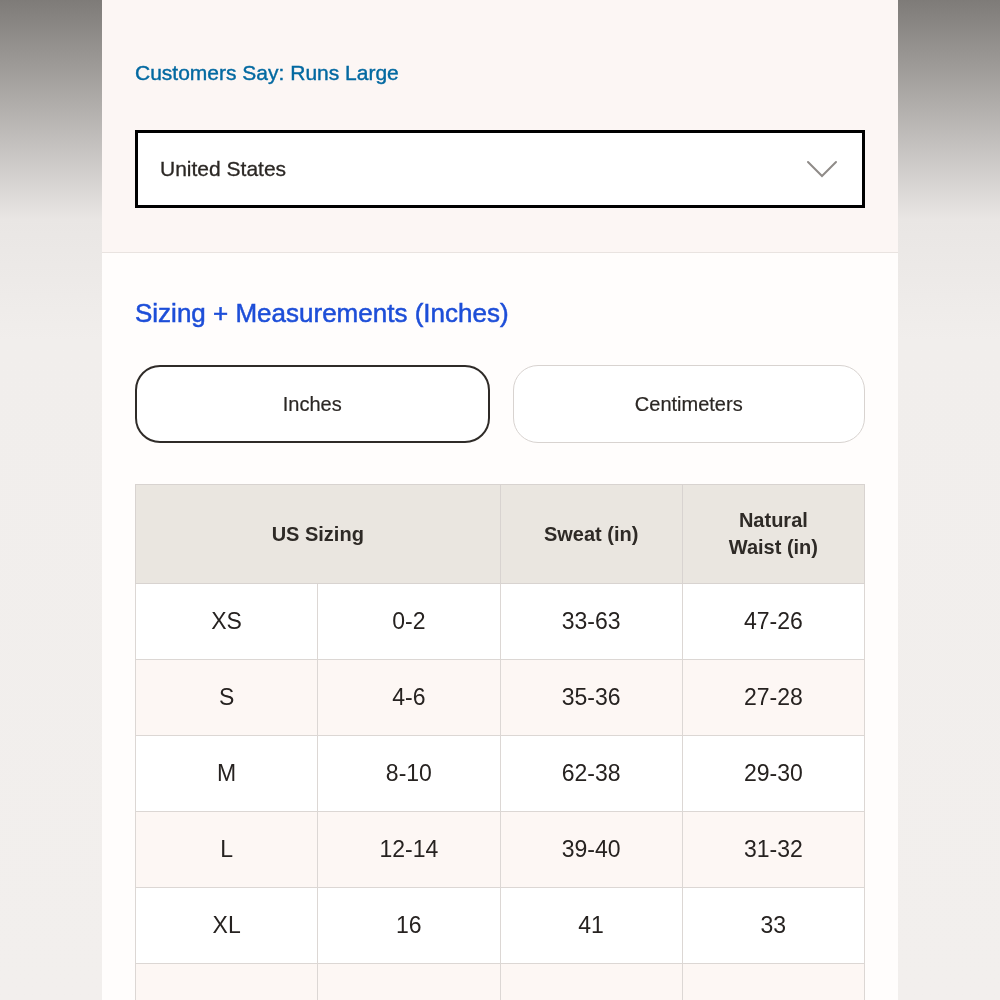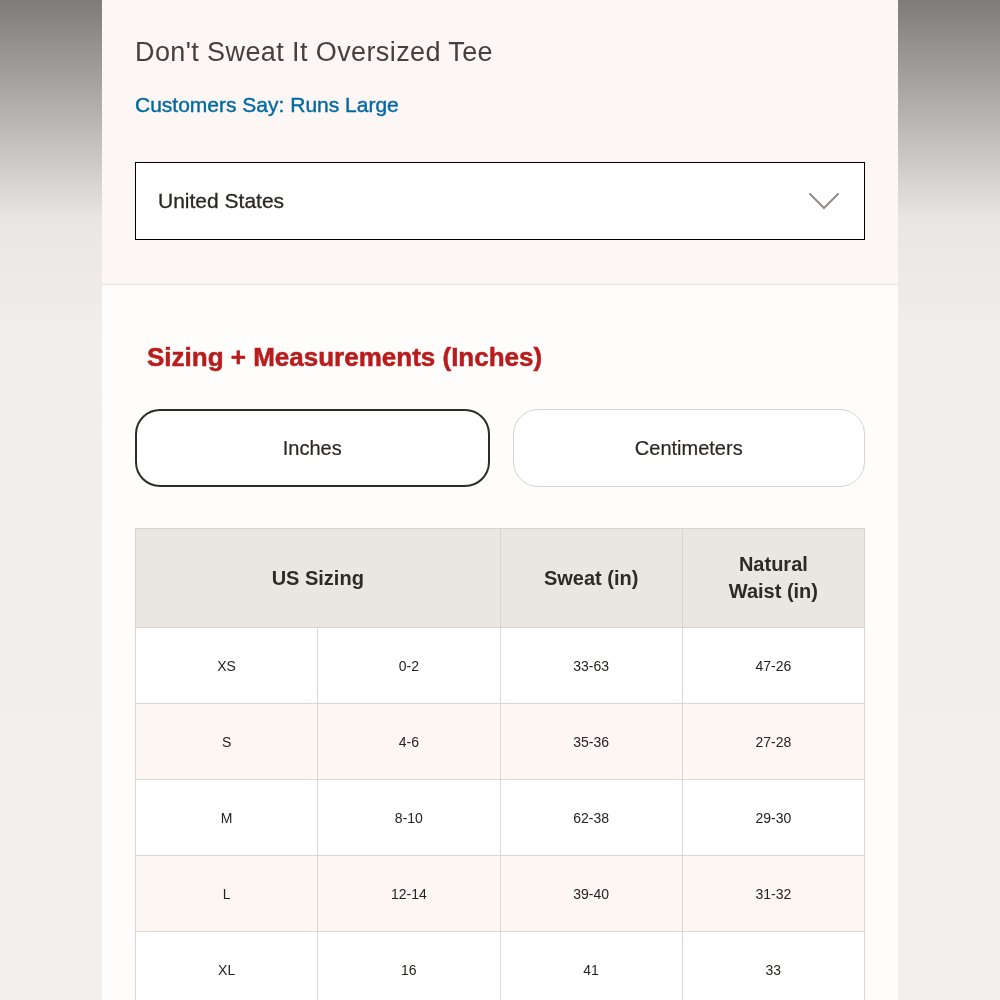--- a/index.html
+++ b/index.html
@@ -36,45 +36,45 @@
     font-size: 21px;
     line-height: 26px;
     color: #0369a1;
     -webkit-text-stroke: 0.4px;
   }
   .country-select {
     margin-top: 44px;
     height: 78px;
     box-sizing: border-box;
     background: #ffffff;
-    border: 1px solid #000000;
+    border: 3px solid #000000;
     display: flex;
     align-items: center;
     justify-content: space-between;
     padding: 0 24px 0 22px;
     cursor: pointer;
   }
   .country-select-label {
     font-size: 21px;
     color: #2b2724;
     -webkit-text-stroke: 0.3px;
   }
   
   .sizing-section {
     background: var(--lower-bg, #fffdfc);
     border-top: 1px solid #e9e3e0;
     padding: 45px 33px 0 33px;
     box-sizing: border-box;
   }
   .sizing-heading {
-    margin: 12px;
+    margin: 0;
     font-size: 26px;
-    font-weight: 700;
+    font-weight: 400;
     -webkit-text-stroke: 0.5px;
-    color: #b91c1c;
+    color: #1d4ed8;
     line-height: 30px;
   }
   .unit-toggle {
     display: flex;
     gap: 23px;
     margin-top: 37px;
   }
   .unit-btn {
     flex: 1;
     height: 78px;
@@ -110,34 +110,33 @@
     line-height: 27px;
   }
   table.size-table th .narrow {
     display: inline-block;
     max-width: 112px;
   }
   table.size-table td {
     height: 73px;
     text-align: center;
     vertical-align: middle;
-    font-size: 14px;
+    font-size: 23px;
     color: #262220;
     border: 1px solid #dcd7d4;
   }
   table.size-table tbody tr:nth-child(odd) { background: #ffffff; }
   table.size-table tbody tr:nth-child(even) { background: var(--alt-row-bg, #fdf7f4); }
 </style>
 </head>
 <body>
 
 <div class="page">
 
   <div class="top-section">
-    <h1 class="product-title">Don't Sweat It Oversized Tee</h1>
     <div class="fit-note">Customers Say: Runs Large</div>
 
     <div class="country-select">
       <span class="country-select-label">United States</span>
       <span style="display:flex;align-items:center;">
         <svg width="32" height="20" viewBox="0 0 32 20" aria-hidden="true">
           <polyline points="2,3 16,17 30,3" fill="none" stroke="#8f8b88" stroke-width="2" stroke-linecap="round"></polyline>
         </svg>
       </span>
     </div>

